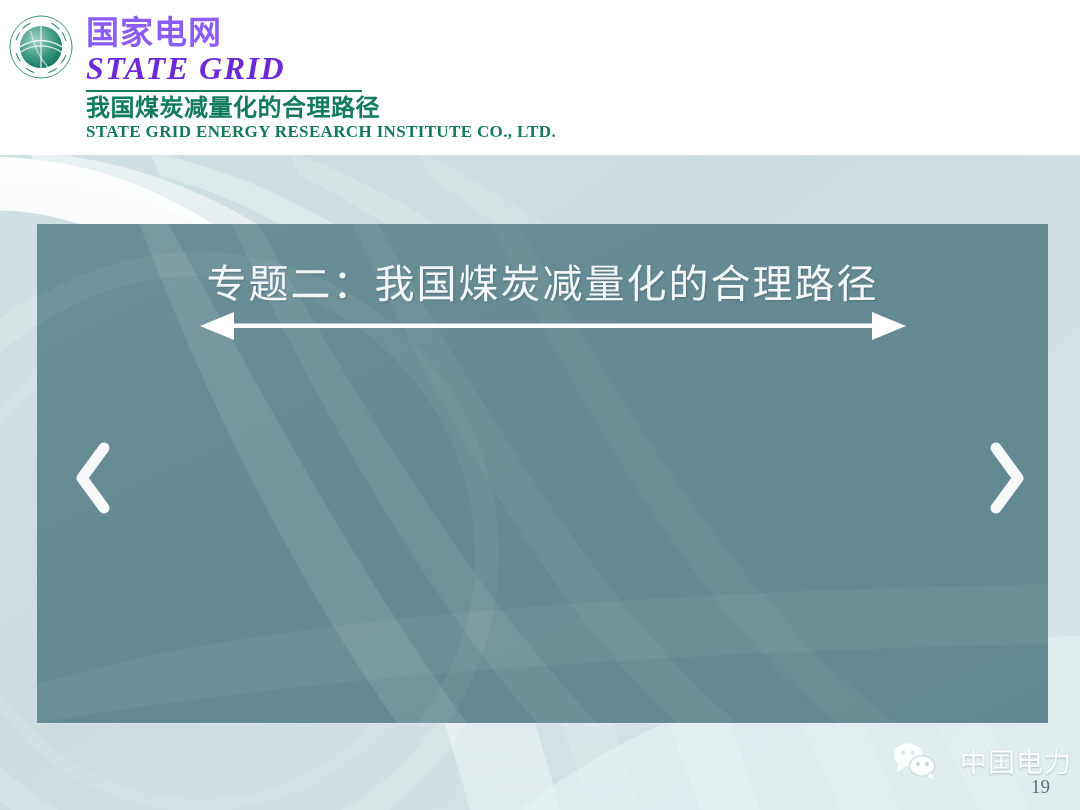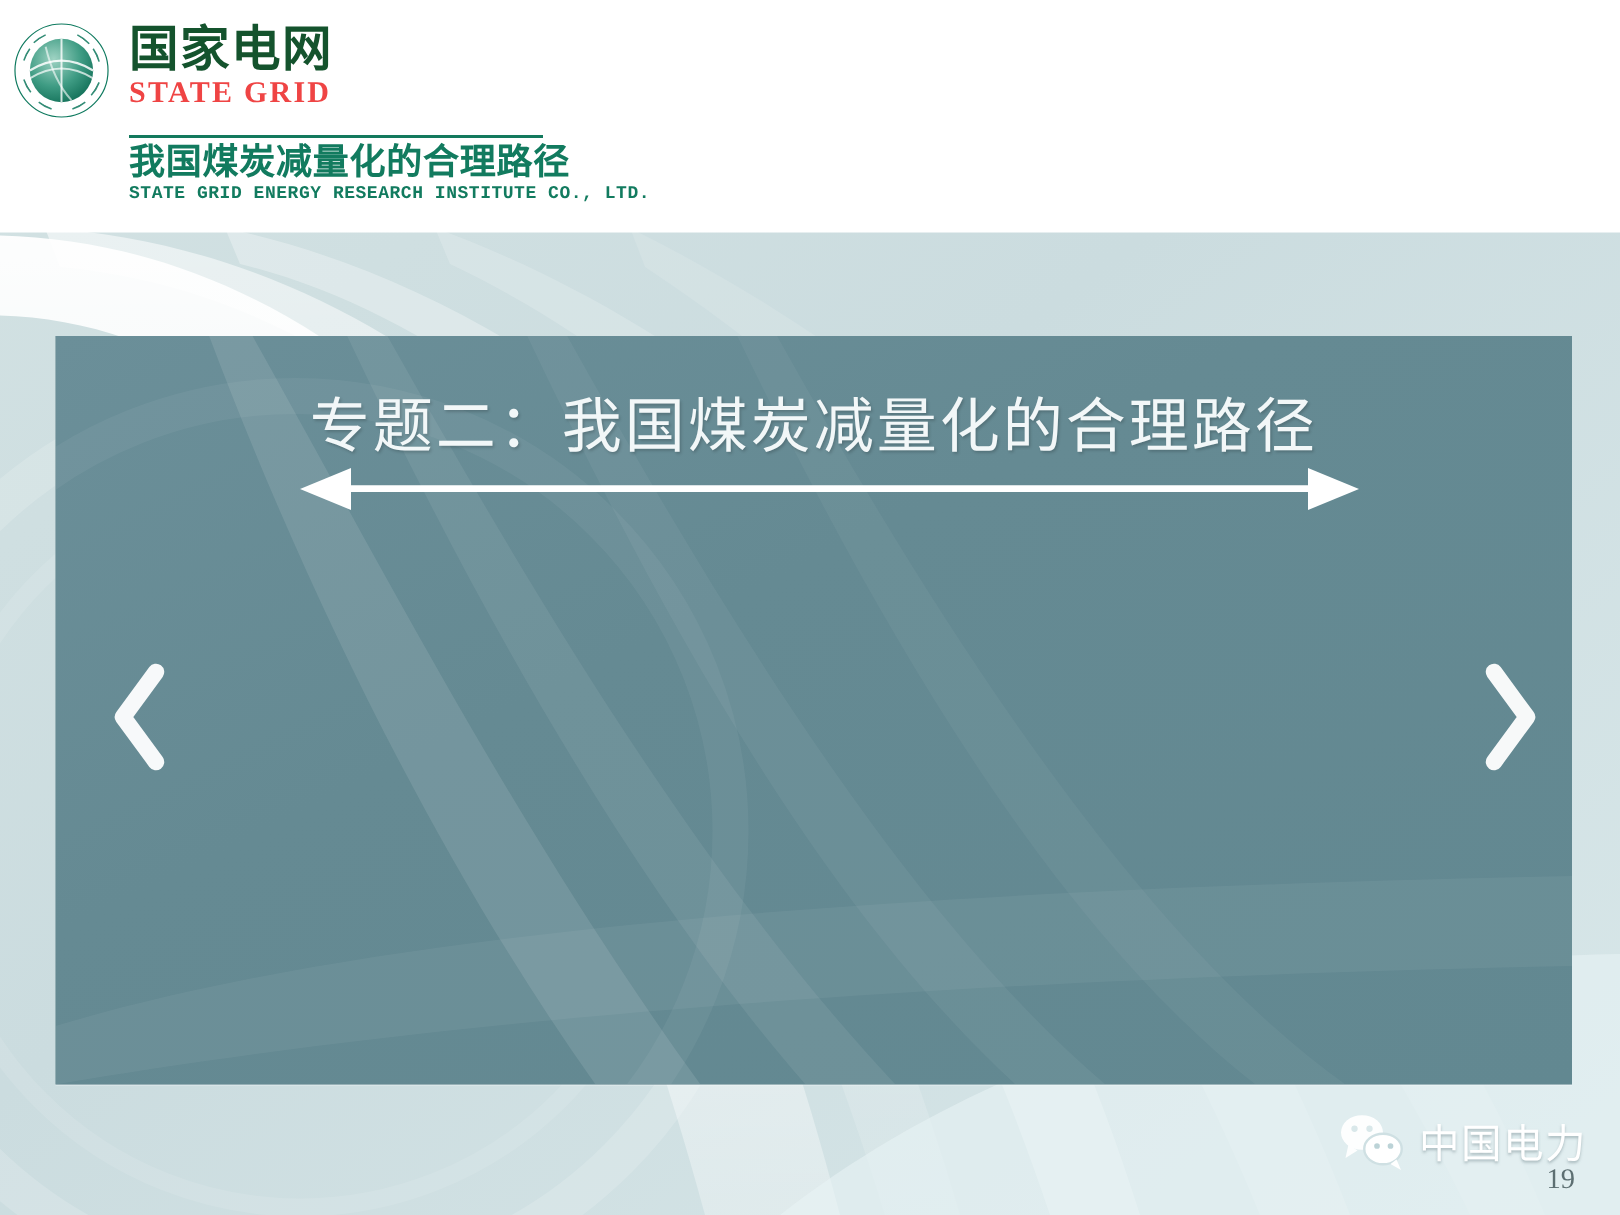--- a/index.html
+++ b/index.html
@@ -38,36 +38,37 @@
     width: 66px; height: 66px;
   }
 
   #logo-text-block {
     position: absolute;
     left: 86px; top: 16px;
     width: 300px;
   }
 
   .cn-brand {
-    font-family: Liberation Sans, sans-serif;
+    font-family: Liberation Serif, serif;
     font-weight: bold;
     font-size: 33px;
     letter-spacing: 1px;
-    color: #14532d;
+    color: #8b5cf6;
     line-height: 1.05;
     white-space: nowrap;
   }
   .en-brand {
     font-family: "Liberation Serif", "DejaVu Serif", serif;
     font-weight: bold;
-    font-size: 20px;
+    font-size: 32px;
     letter-spacing: 1.5px;
-    color: #ef4444;
+    color: #6d28d9;
     line-height: 1.1;
     white-space: nowrap;
+    font-style: italic;
   }
   #brand-rule {
     position: absolute;
     left: 86px; top: 90px;
     width: 276px; height: 2px;
     background: #13795d;
   }
   #sub-brand-block {
     position: absolute;
     left: 86px; top: 95px;
@@ -76,23 +77,23 @@
   .cn-sub {
     font-family: "DejaVu Sans", "Liberation Sans", sans-serif;
     font-weight: bold;
     font-size: 24px;
     letter-spacing: 0.5px;
     color: #127b5f;
     line-height: 1.12;
     white-space: nowrap;
   }
   .en-sub {
-    font-family: Liberation Mono, monospace;
-    font-weight: bold;
-    font-size: 12px;
+    font-family: Liberation Serif, serif;
+    font-weight: bold;
+    font-size: 17px;
     letter-spacing: 0.35px;
     color: #127b5f;
     line-height: 1.2;
     white-space: nowrap;
   }
 
   
   #bg {
     position: absolute;
     left: 0; top: 0;
@@ -167,21 +168,21 @@
   #nav-prev { left: 70px; top: 440px; }
   #nav-next { left: 984px; top: 440px; }
 
   
   #wechat-watermark {
     position: absolute;
     left: 893px; top: 741px;
     z-index: 30;
     display: flex;
     align-items: center;
-    gap: 7px;
+    gap: 21px;
   }
   #wechat-label {
     font-family: "DejaVu Sans", "Liberation Sans", sans-serif;
     font-size: 27px;
     font-weight: 500;
     color: #ffffff;
     letter-spacing: 1px;
     text-shadow: 0 1px 2px rgba(120,140,145,0.55);
     white-space: nowrap;
   }

